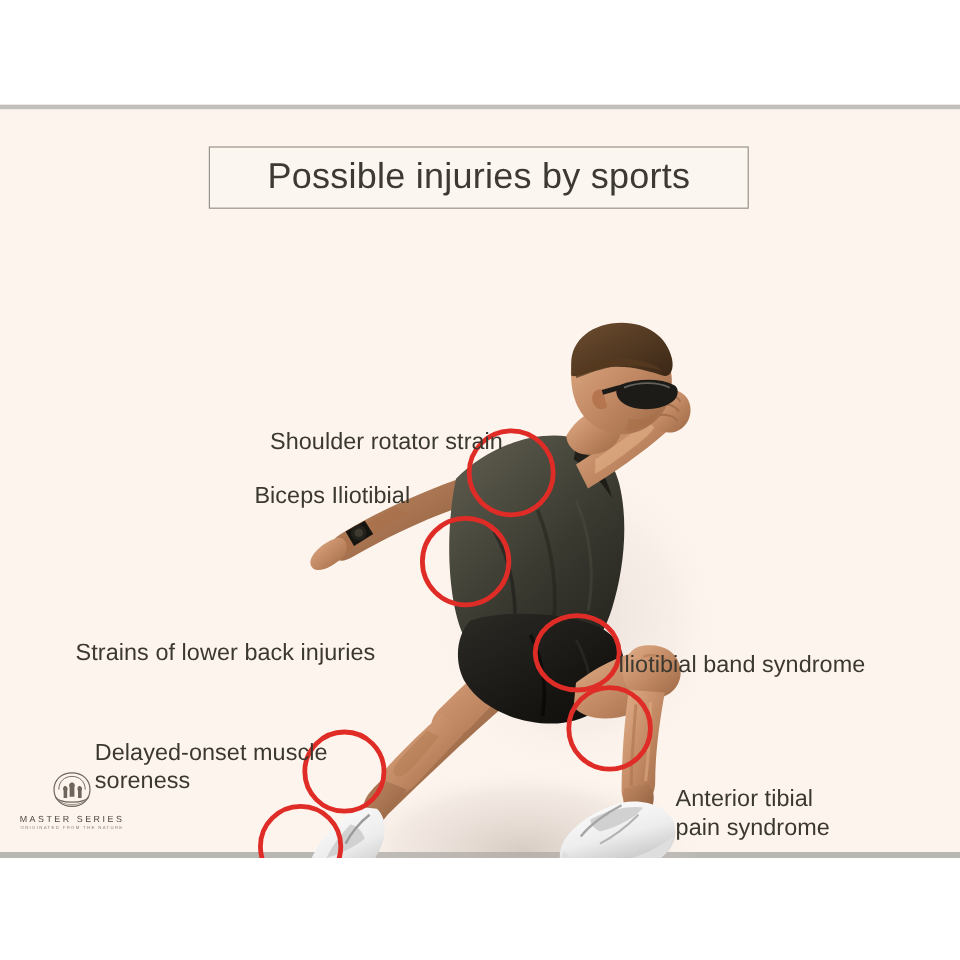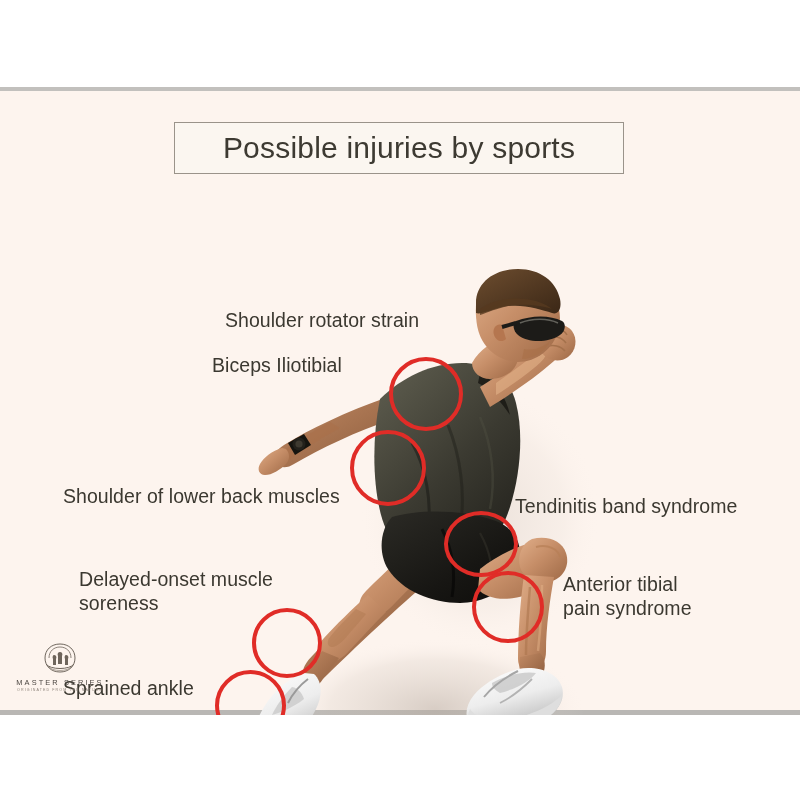--- a/index.html
+++ b/index.html
@@ -50,20 +50,21 @@
 
   
   .label {
     position:absolute;
     color:#3b3830;
     font-size:19.5px;
     font-weight:400;
     line-height:1.22;
     white-space:pre-line;
     letter-spacing:0.05px;
+    margin-top:48px;
   }
 
   
   .circle {
     position:absolute;
     border:4px solid #e02c27;
     border-radius:50%;
     background:transparent;
   }
 
@@ -236,30 +237,30 @@
     <div class="circle" style="left:350px; top:343px; width:76px; height:76px;"></div>
     <div class="circle" style="left:444px; top:424px; width:74px; height:66px;"></div>
     <div class="circle" style="left:472px; top:484px; width:72px; height:72px;"></div>
     <div class="circle" style="left:252px; top:521px; width:70px; height:70px;"></div>
     <div class="circle" style="left:215px; top:583px; width:71px; height:71px;"></div>
 
     <div class="label" style="left:225px; top:222px;">Shoulder rotator strain</div>
 
     <div class="label" style="left:212px; top:267px;">Biceps Iliotibial</div>
 
-    <div class="label" style="left:63px; top:398px;">Shoulder of lower back muscles</div>
+    <div class="label" style="left:63px; top:398px;">Strains of lower back injuries</div>
 
     <div class="label" style="left:63px; top:590px;">Sprained ankle</div>
 
     <div class="label" style="left:79px; top:481px;">Delayed-onset muscle
 soreness</div>
 
-    <div class="label" style="left:515px; top:408px;">Tendinitis band syndrome</div>
-
-    <div class="label" style="left:563px; top:486px;">Anterior tibial
+    <div class="label" style="left:515px; top:408px;">Iliotibial band syndrome</div>
+
+    <div class="label" style="left:563px; top:520px;">Anterior tibial
 pain syndrome</div>
 
     <div class="logo">
       <svg class="logo-crest" width="44" height="34" viewBox="0 0 44 34" aria-hidden="true">
         <path d="M22 2 C 31 2, 37 8, 37 16 C 37 24, 31 30, 22 30 C 13 30, 7 24, 7 16 C 7 8, 13 2, 22 2 Z" fill="none" stroke="#6e655c" stroke-width="1"></path>
         <path d="M11 16 C 11 9, 16 5, 22 5 C 28 5, 33 9, 33 16" fill="none" stroke="#6e655c" stroke-width="0.8"></path>
         <path d="M22 10 C 24 10, 25 12, 24 14 L 24 22 L 20 22 L 20 14 C 19 12, 20 10, 22 10 Z" fill="#6e655c"></path>
         <path d="M16 13 C 18 13, 19 15, 18 17 L 18 23 L 15 23 L 15 17 C 14 15, 15 13, 16 13 Z" fill="#6e655c"></path>
         <path d="M28 13 C 30 13, 31 15, 30 17 L 30 23 L 27 23 L 27 17 C 26 15, 27 13, 28 13 Z" fill="#6e655c"></path>
         <path d="M8 22 C 12 28, 32 28, 36 22" fill="none" stroke="#6e655c" stroke-width="1"></path>

